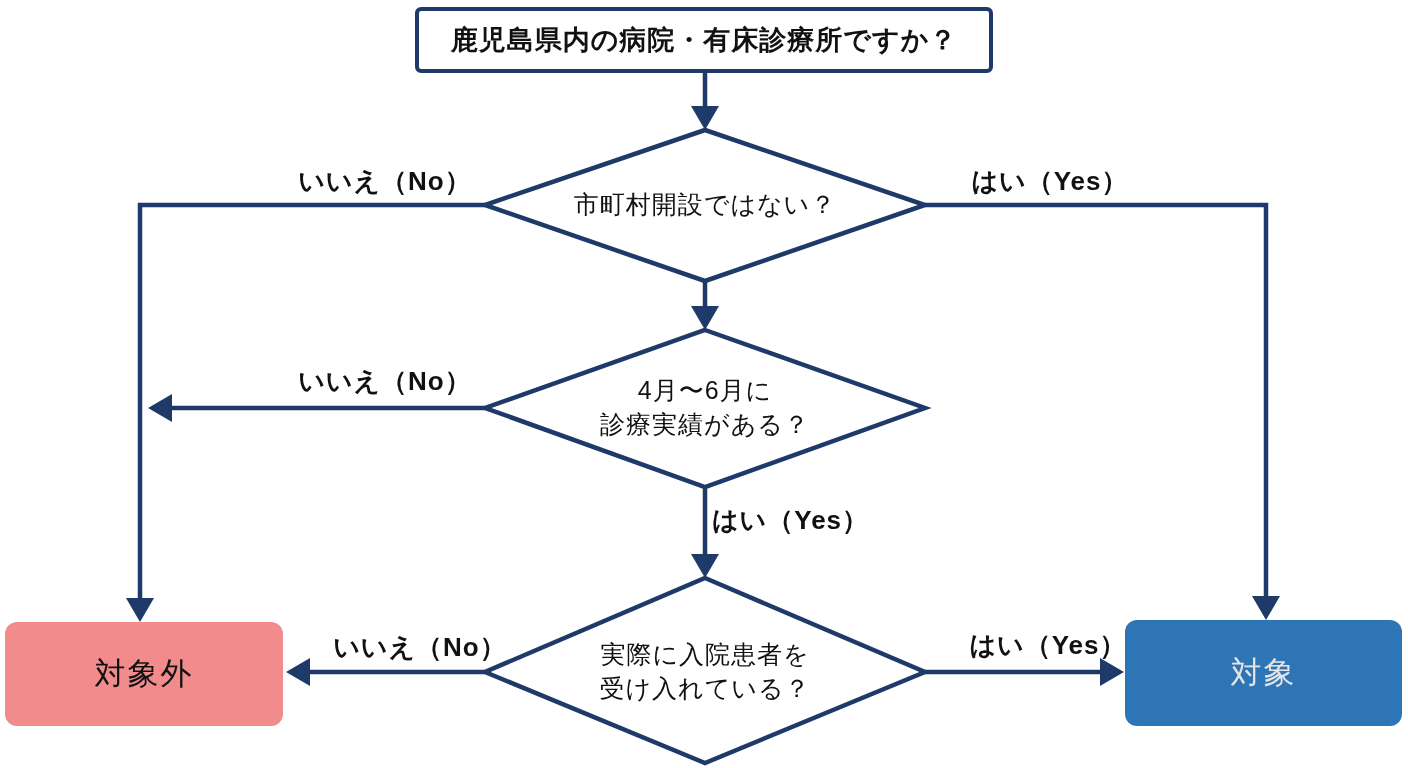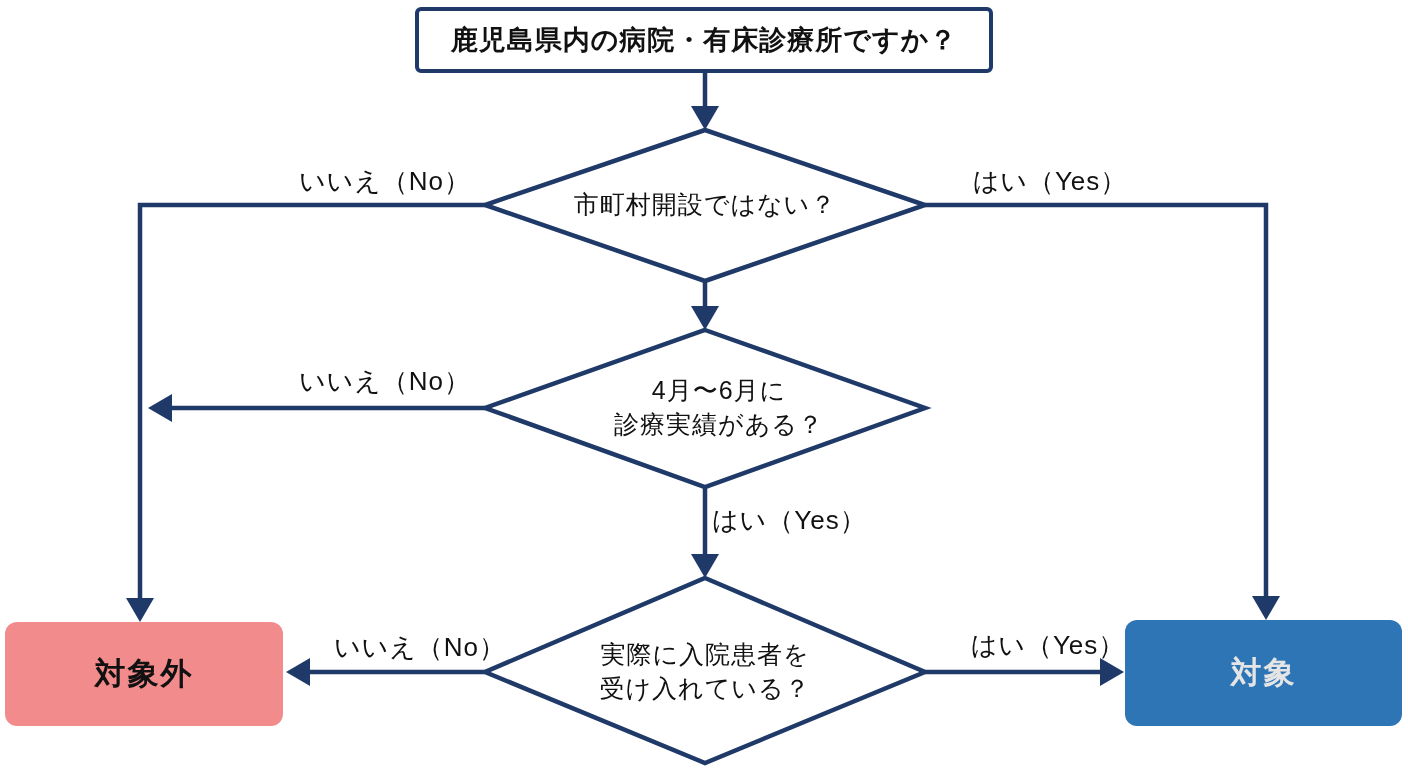--- a/index.html
+++ b/index.html
@@ -58,37 +58,37 @@
     letter-spacing:1px;
   }
   .decision-label{
     font-size:25px;
     font-weight:normal;
     line-height:1.35;
     white-space:pre-line;
     letter-spacing:1px;
   }
   .d1-label{left:505px;top:186px;width:400px;height:38px;}
-  .d2-label{left:519px;top:372px;width:400px;height:72px;}
+  .d2-label{left:505px;top:372px;width:400px;height:72px;}
   .d3-label{left:505px;top:636px;width:400px;height:72px;}
   .edge-label{
     font-size:26px;
-    font-weight:normal;
+    font-weight:bold;
     white-space:nowrap;
     letter-spacing:1px;
   }
   .q1-no{left:255px;top:162px;width:260px;height:38px;}
   .q1-yes{left:930px;top:162px;width:240px;height:38px;}
   .q2-no{left:255px;top:362px;width:260px;height:38px;}
   .q2-yes{left:712px;top:501px;width:240px;height:38px;justify-content:flex-start;text-align:left;}
   .q3-no{left:290px;top:628px;width:260px;height:38px;}
   .q3-yes{left:928px;top:626px;width:240px;height:38px;}
   .terminal{
     border-radius:12px;
-    font-weight:bold;
+    font-weight:normal;
     font-size:31px;
     letter-spacing:2px;
   }
   .reject-node{
     left:5px;top:622px;width:278px;height:104px;
     background:var(--reject);
     color:#111111;
   }
   .accept-node{
     left:1125px;top:620px;width:277px;height:106px;

